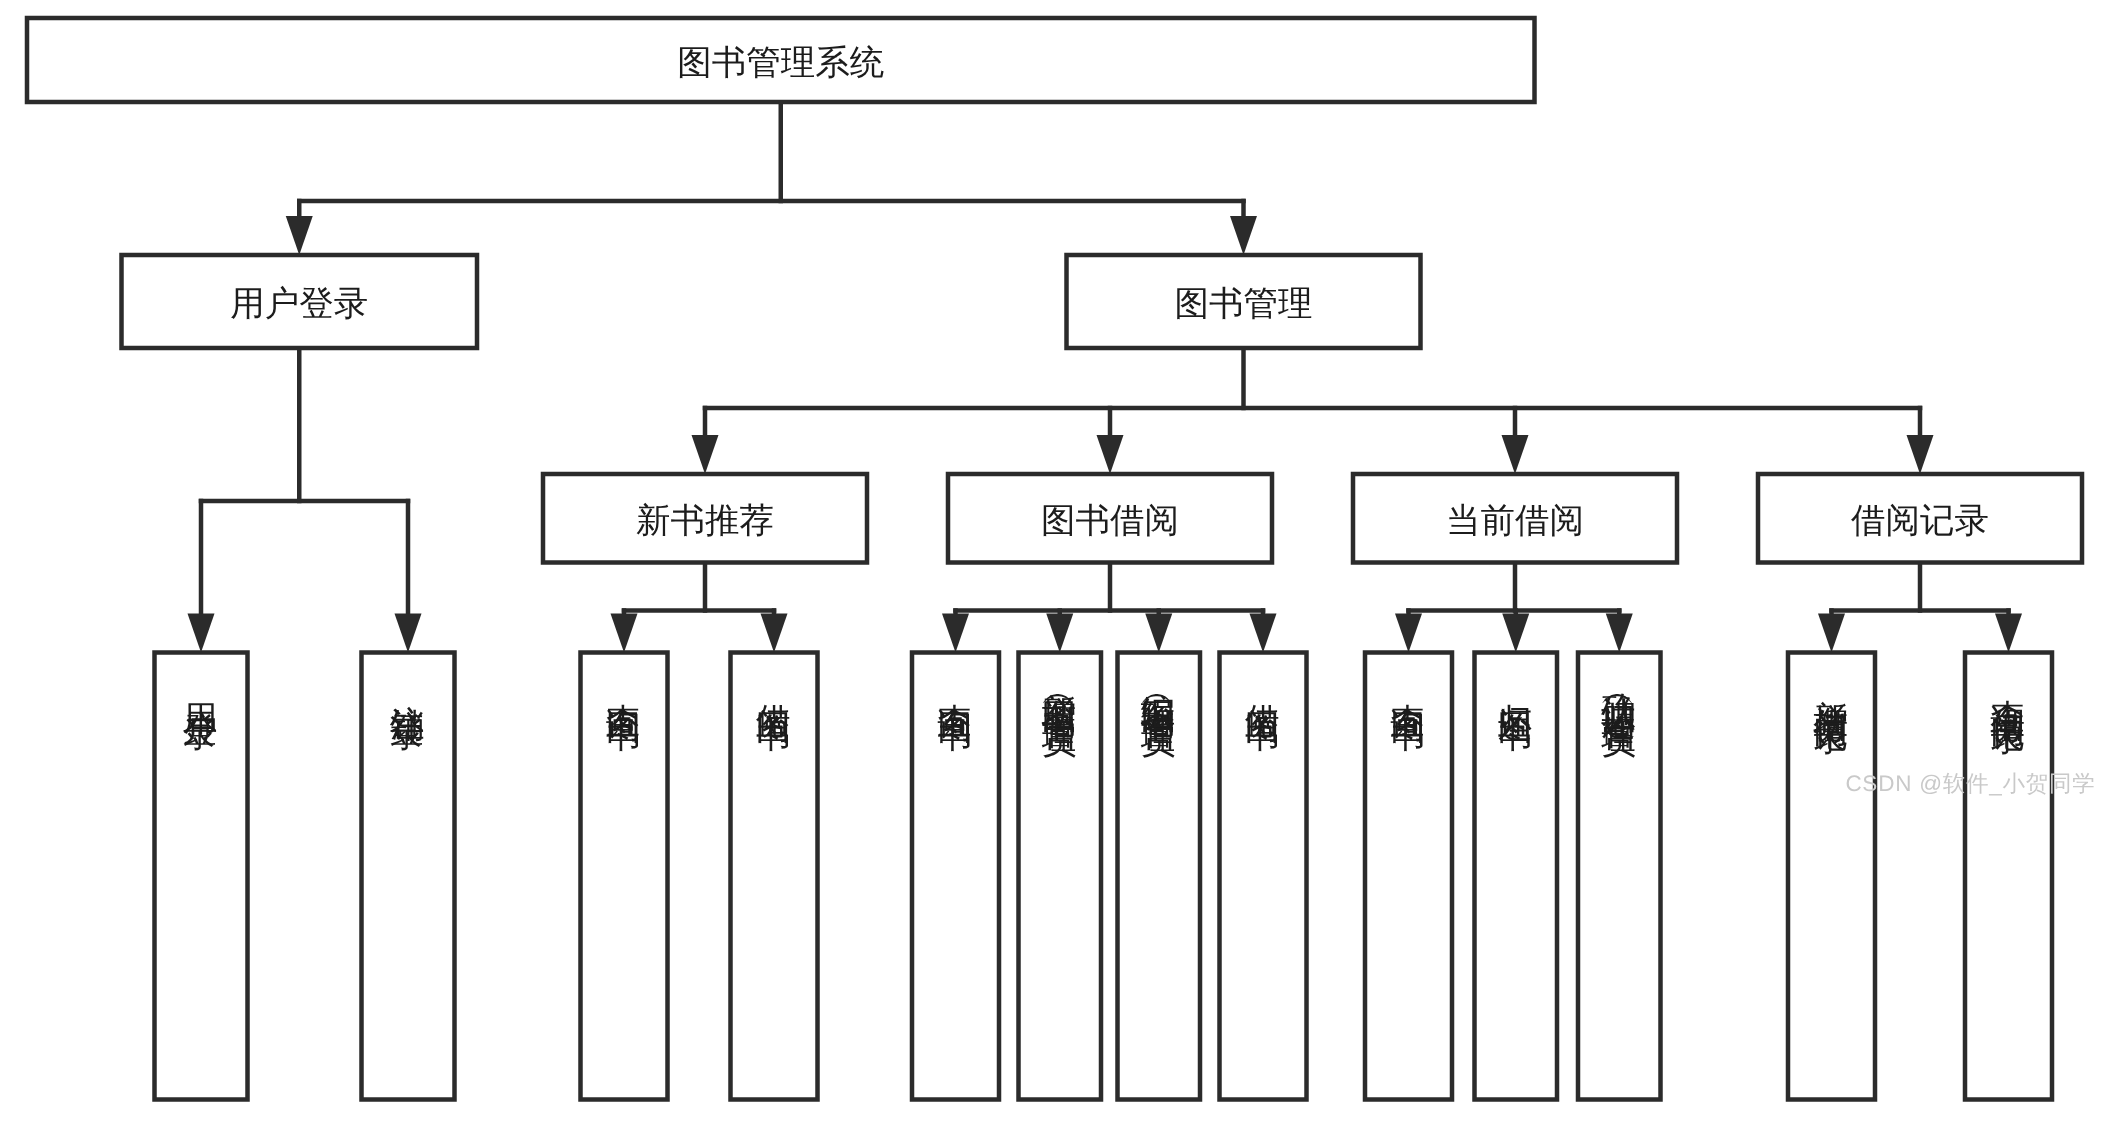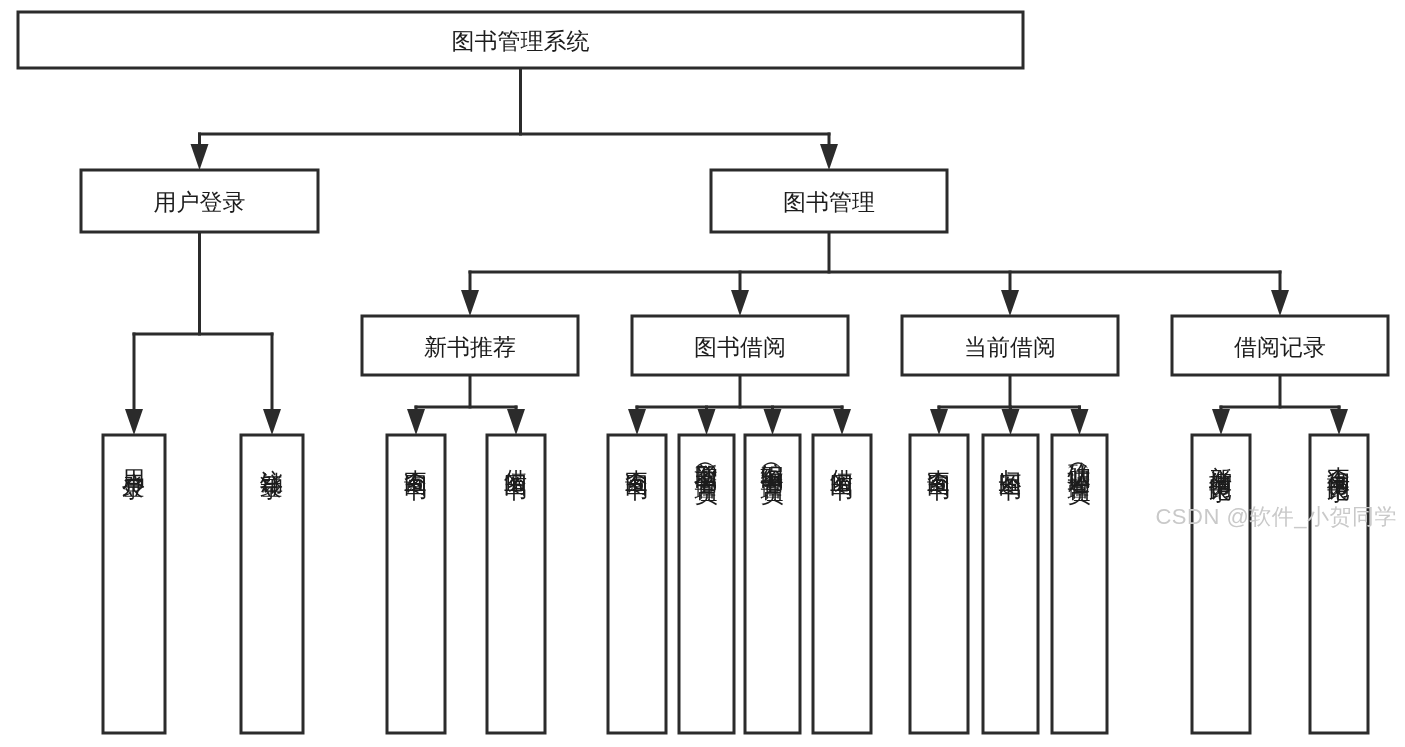--- a/index.html
+++ b/index.html
@@ -56,21 +56,21 @@
   }
   .arrow-head {
     fill: #2b2b2b;
     stroke: none;
   }
   .watermark {
     position: absolute;
     right: 8px;
     bottom: 6px;
     font-family: "Liberation Sans", "DejaVu Sans", sans-serif;
-    font-size: 22px;
+    font-size: 15px;
     color: #c9c9c9;
     white-space: nowrap;
     letter-spacing: 0.5px;
   }
 </style>
 </head>
 <body>
 
 <div id="diagram-root">
 

